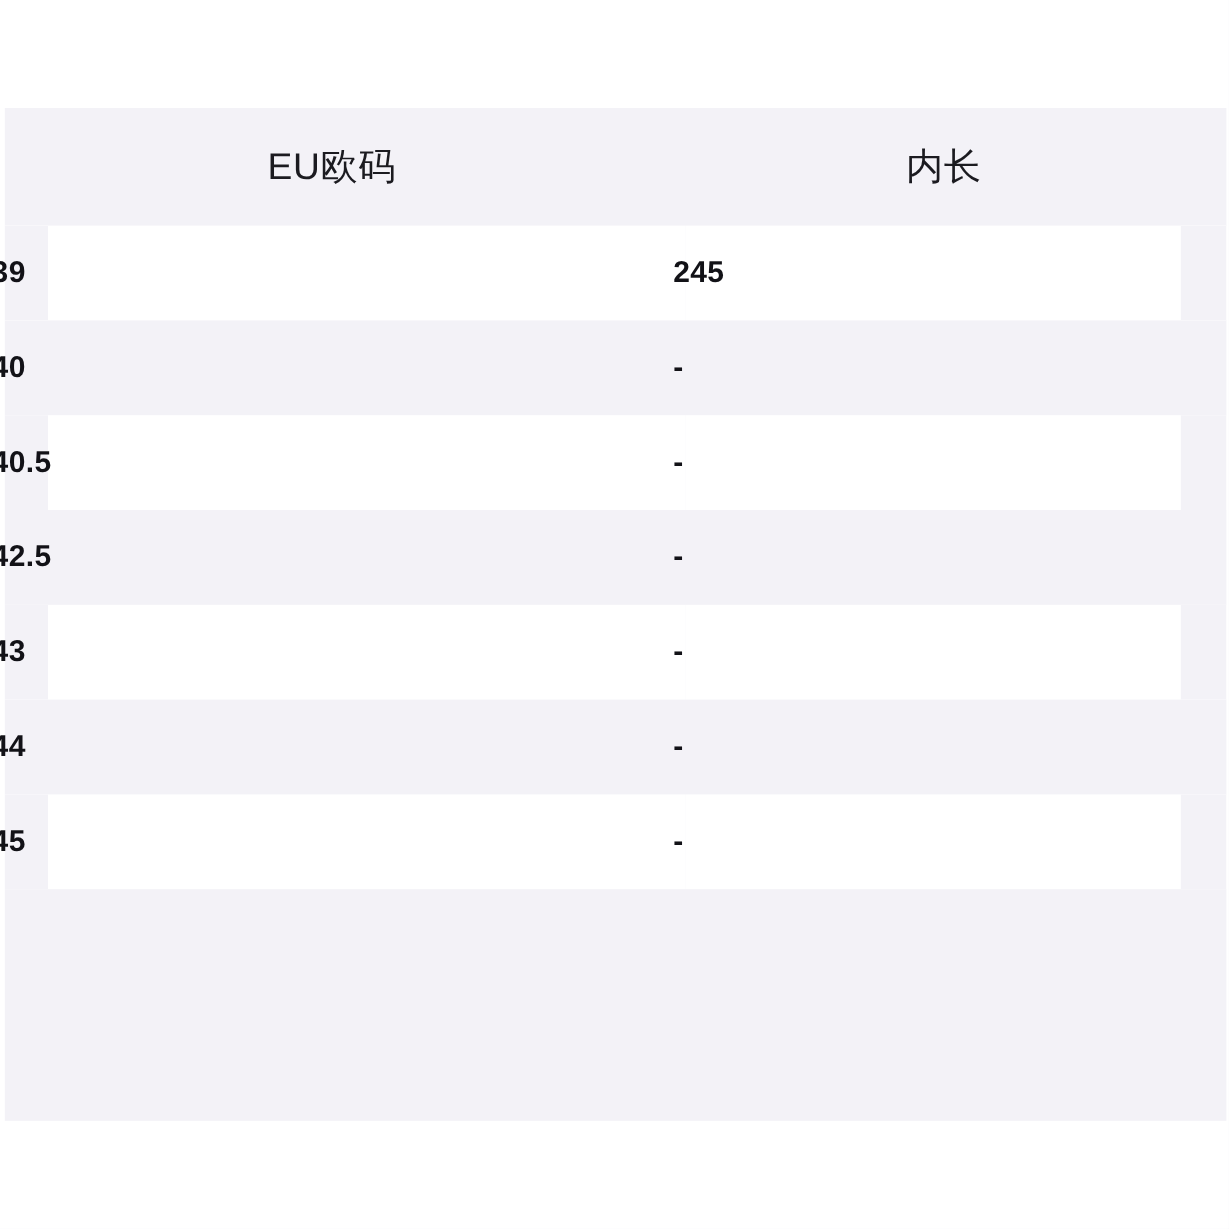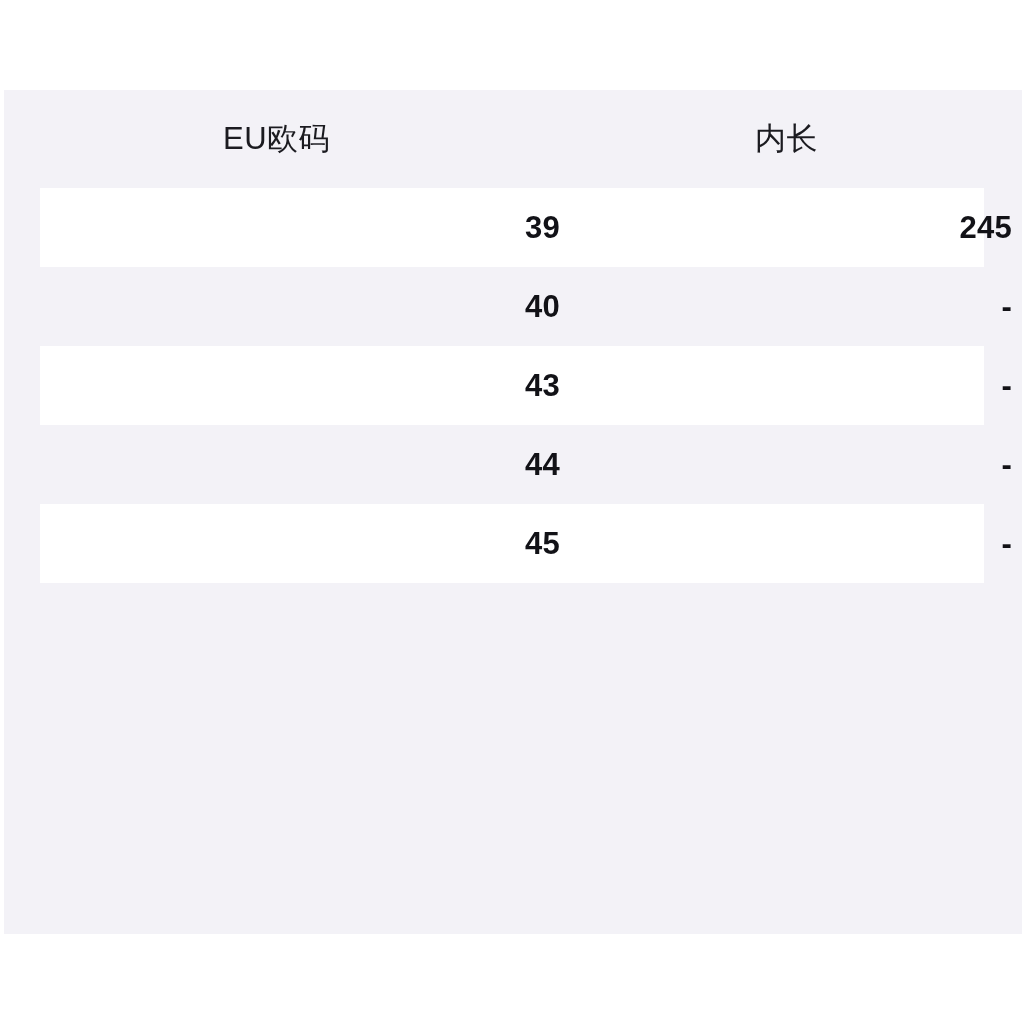--- a/index.html
+++ b/index.html
@@ -58,23 +58,23 @@
   }
 
   
   .size-table tbody tr {
     height: 79px;
   }
   .size-table tbody td {
     padding: 0;
     height: 79px;
     font-weight: 700;
-    font-size: 31px;
+    font-size: 25px;
     color: #121217;
-    text-align: right;
+    text-align: left;
     vertical-align: middle;
     letter-spacing: 0.3px;
   }
 
   
   .size-table tbody tr.band-white td {
     background: #ffffff;
   }
   .size-table tbody tr.band-gray td {
     background: transparent;
@@ -131,20 +131,36 @@
           <tr class="band-gray">
             <td>
               <span class="cell-eu">40</span>
             </td>
             <td>
               <span class="cell-len">-</span>
             </td>
           </tr>
           <tr class="band-white">
             <td>
+              <span class="cell-eu">40.5</span>
+            </td>
+            <td>
+              <span class="cell-len">-</span>
+            </td>
+          </tr>
+          <tr class="band-gray">
+            <td>
+              <span class="cell-eu">42.5</span>
+            </td>
+            <td>
+              <span class="cell-len">-</span>
+            </td>
+          </tr>
+          <tr class="band-white">
+            <td>
               <span class="cell-eu">43</span>
             </td>
             <td>
               <span class="cell-len">-</span>
             </td>
           </tr>
           <tr class="band-gray">
             <td>
               <span class="cell-eu">44</span>
             </td>

